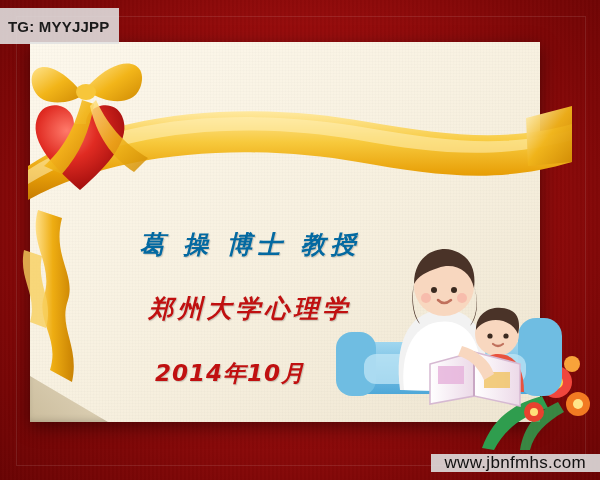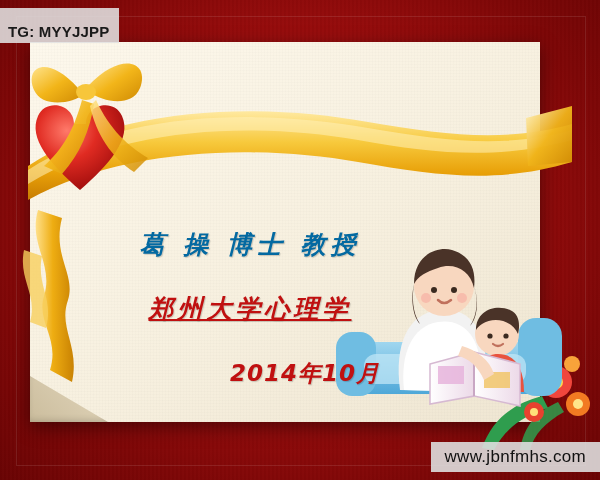--- a/index.html
+++ b/index.html
@@ -160,60 +160,59 @@
     width: 340px;
     text-align: center;
     font-family: "DejaVu Sans", "Liberation Sans", sans-serif;
     font-size: 25px;
     font-weight: bold;
     font-style: italic;
     letter-spacing: 4px;
     color: #c01010;
     text-shadow: 1px 1px 1px rgba(0,0,0,0.18);
     white-space: nowrap;
-    text-decoration: underline;
   }
   .line-date {
     position: absolute;
     left: 80px;
     top: 358px;
     width: 300px;
-    text-align: right;
+    text-align: center;
     font-family: "DejaVu Sans", "Liberation Sans", sans-serif;
     font-size: 23px;
     font-weight: bold;
     font-style: italic;
     letter-spacing: 1px;
     color: #c01010;
     text-shadow: 1px 1px 1px rgba(0,0,0,0.18);
     white-space: nowrap;
   }
 
   
   .tg-badge {
     position: absolute;
     left: 0;
     top: 8px;
-    height: 24px;
-    padding: 11px 10px 0 8px;
+    height: 36px;
+    padding: 0 10px 0 8px;
     display: flex;
     align-items: center;
     background: rgba(225,225,225,0.88);
     color: #1a1a1a;
     font-family: "Liberation Sans", sans-serif;
     font-size: 15px;
     font-weight: bold;
     letter-spacing: .2px;
     white-space: nowrap;
   }
   .site-badge {
     position: absolute;
     right: 0;
     bottom: 8px;
-    height: 30px;
+    height: 18px;
     padding: 0 14px;
     display: flex;
     align-items: center;
     background: rgba(222,222,222,0.90);
     color: #111;
     font-family: "Liberation Sans", sans-serif;
     font-size: 17px;
     letter-spacing: .3px;
     white-space: nowrap;
   }

